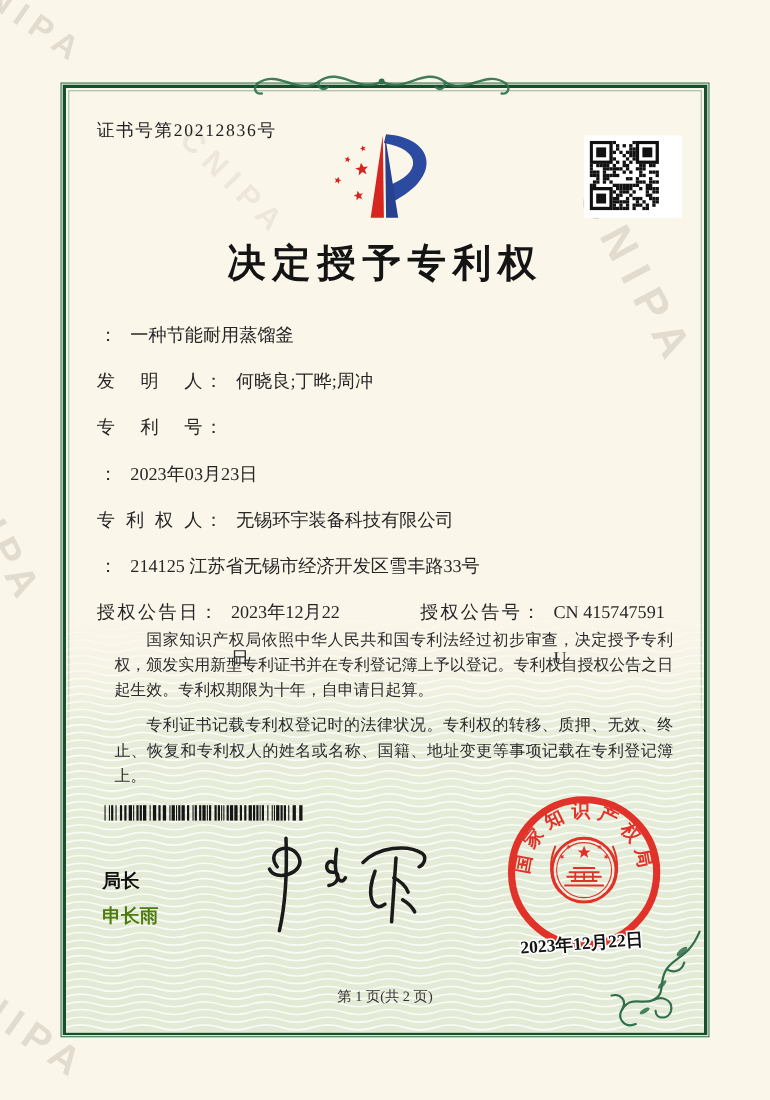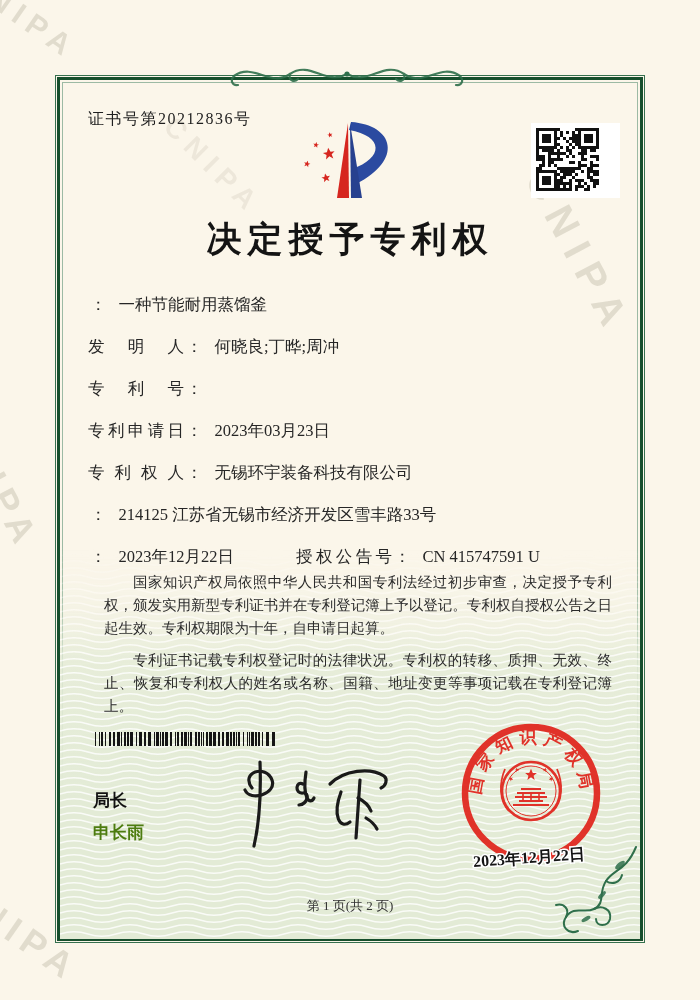--- a/index.html
+++ b/index.html
@@ -357,34 +357,34 @@
     <div class="frow">
       <span class="flabel">发明人</span>
         <span class="fcolon">：</span>
       <span class="fvalue">何晓良;丁晔;周冲</span>
     </div>
     <div class="frow">
       <span class="flabel">专利号</span>
         <span class="fcolon">：</span>
     </div>
     <div class="frow">
-      <span class="flabel">专利申请日</span>
         <span class="fcolon">：</span>
       <span class="fvalue">2023年03月23日</span>
     </div>
     <div class="frow">
       <span class="flabel">专利权人</span>
         <span class="fcolon">：</span>
       <span class="fvalue">无锡环宇装备科技有限公司</span>
     </div>
     <div class="frow">
         <span class="fcolon">：</span>
       <span class="fvalue">214125 江苏省无锡市经济开发区雪丰路33号</span>
     </div>
     <div class="frow">
+      <span class="flabel">授权公告日</span>
         <span class="fcolon">：</span>
       <span class="fvalue">2023年12月22日</span>
       <span class="grant2">
         <span class="flabel">授权公告号</span>
           <span class="fcolon">：</span>
         <span class="fvalue">CN 415747591 U</span>
       </span>
     </div>
   </div>
 

